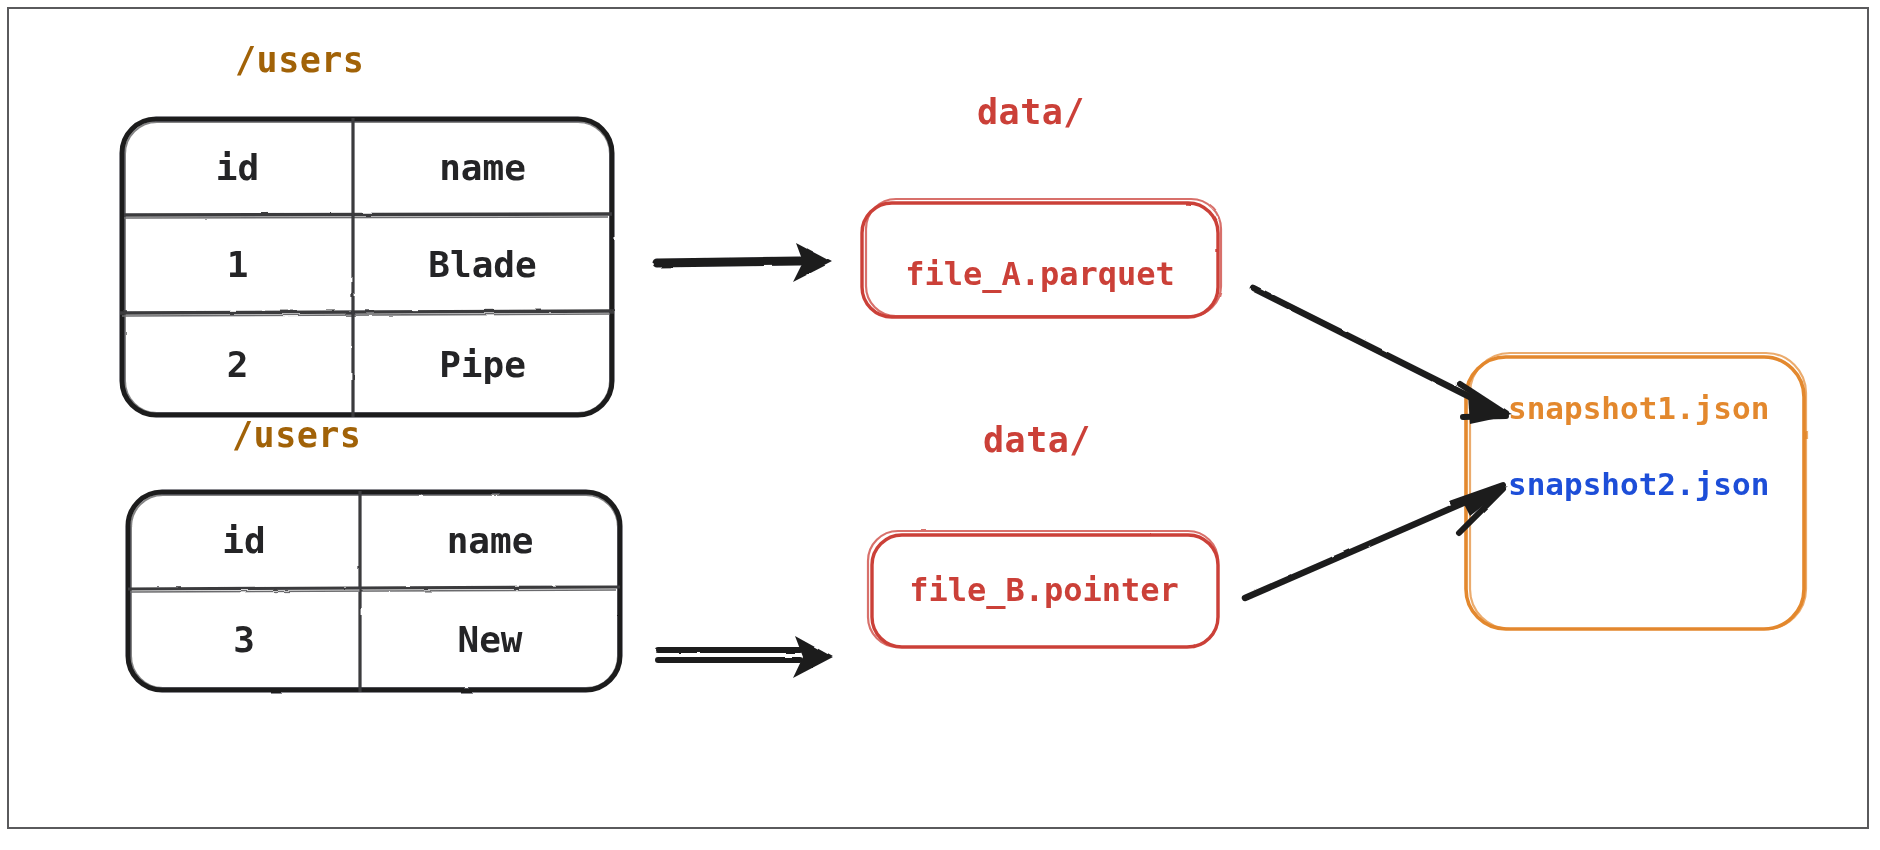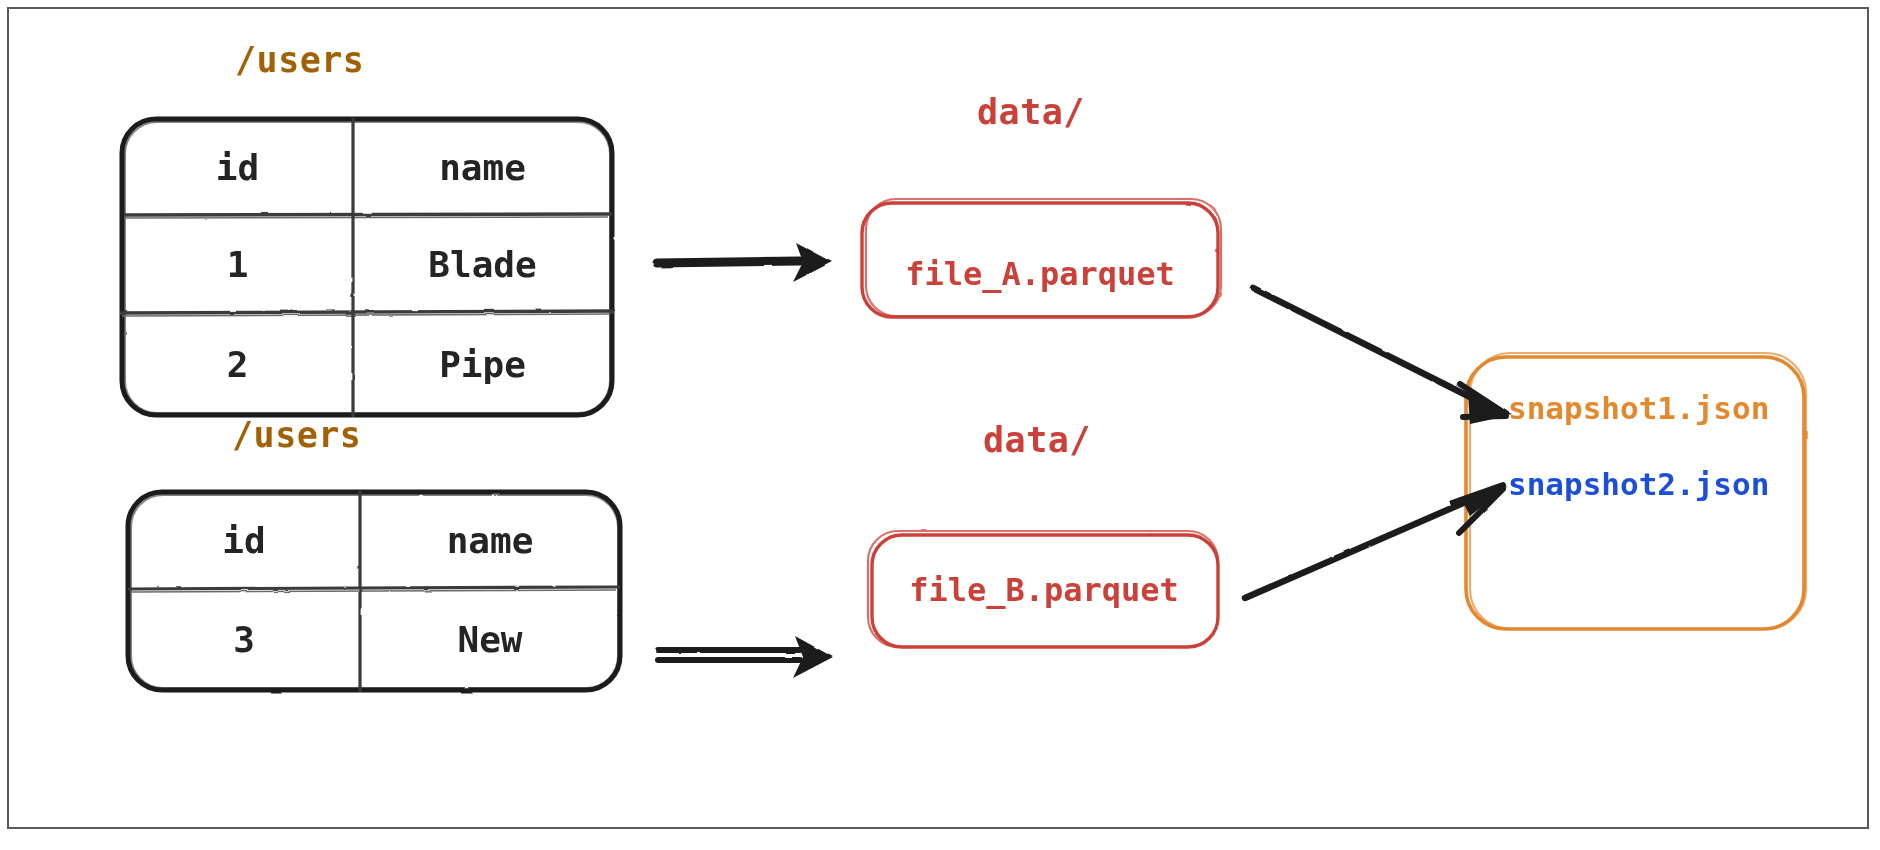--- a/index.html
+++ b/index.html
@@ -208,21 +208,21 @@
 
   <div class="caption caption-red" style="left:977px; top:92px;">data/</div>
 
   <div class="file-box" style="left:862px; top:203px; width:356px; height:141px;text-align:center;">
     <span class="file-label">file_A.parquet</span>
   </div>
 
   <div class="caption caption-red" style="left:983px; top:420px;">data/</div>
 
   <div class="file-box" style="left:868px; top:533px; width:352px; height:114px;">
-    <span class="file-label">file_B.parquet</span>
+    <span class="file-label">file_B.pointer</span>
   </div>
 
 
   <div class="meta-list" style="color: rgb(227, 136, 45);">
     <div class="meta-item" style="color:#e3882d;">snapshot1.json</div>
     <div class="meta-item" style="color: #1d4ed8;">snapshot2.json</div>
   </div>
 </div>
 
 </body></html>

